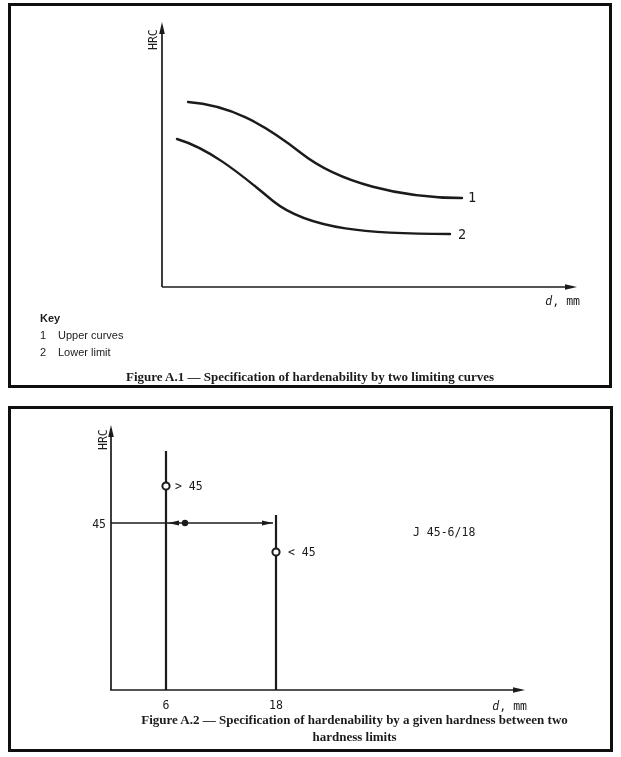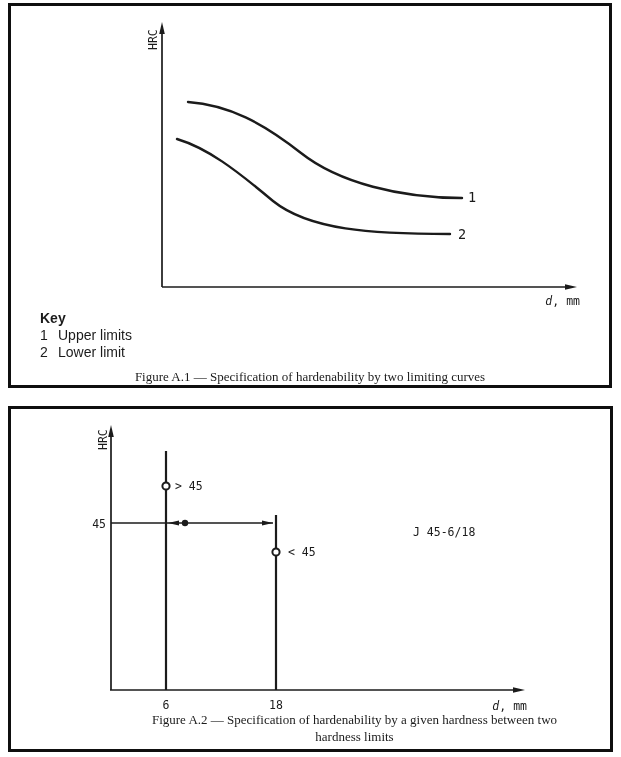--- a/index.html
+++ b/index.html
@@ -12,26 +12,26 @@
   .axis{stroke:#1b1b1b;stroke-width:1.7;fill:none;}
   .curve{stroke:#1b1b1b;stroke-width:2.4;fill:none;stroke-linecap:round;}
   .vline{stroke:#1b1b1b;stroke-width:2.2;fill:none;}
   .dimline{stroke:#1b1b1b;stroke-width:1.7;fill:none;}
   .ah{fill:#1b1b1b;stroke:none;}
   .marker{fill:#ffffff;stroke:#1b1b1b;stroke-width:2;}
   .dot{fill:#1b1b1b;stroke:none;}
   .tech{font-family:"DejaVu Sans Mono",monospace;font-size:11.5px;fill:#1b1b1b;}
   .ital{font-style:italic;}
   .curveLabel{font-family:"DejaVu Sans Mono",monospace;font-size:13.5px;fill:#1b1b1b;}
-  .key{position:absolute;left:29px;top:304px;font-size:14px;line-height:17px;}
+  .key{position:absolute;left:29px;top:304px;font-size:11px;line-height:17px;}
   .key-title{font-weight:bold;}
   .key-row{display:flex;}
   .key-num{width:18px;}
   .caption{position:absolute;left:0;width:100%;text-align:center;
-           font-family:"Liberation Serif",serif;font-weight:normal;font-size:13px;}
+           font-family:"Liberation Serif",serif;font-weight:bold;font-size:13px;}
   .caption-a1{top:363px;}
   .caption-a2{top:303px;line-height:16.5px;padding-left:44px;}
 </style>
 </head>
 <body>
 
 <div class="page">
 
   <section class="panel panel-a1">
     <svg class="chart" width="598" height="379" viewBox="0 0 598 379">
@@ -49,21 +49,21 @@
       <path class="curve" d="M 166,133 C 196,142 224,163 262,195 C 298,224 360,228 439,228"></path>
 
       <text class="curveLabel" x="457" y="196">1</text>
       <text class="curveLabel" x="447" y="233">2</text>
     </svg>
 
     <div class="key">
       <div class="key-title">Key</div>
       <div class="key-row">
         <span class="key-num">1</span>
-        <span class="key-label">Upper limits</span>
+        <span class="key-label">Upper curves</span>
       </div>
       <div class="key-row">
         <span class="key-num">2</span>
         <span class="key-label">Lower limit</span>
       </div>
     </div>
 
     <div class="caption caption-a1">Figure A.1 — Specification of hardenability by two limiting curves</div>
   </section>
 

